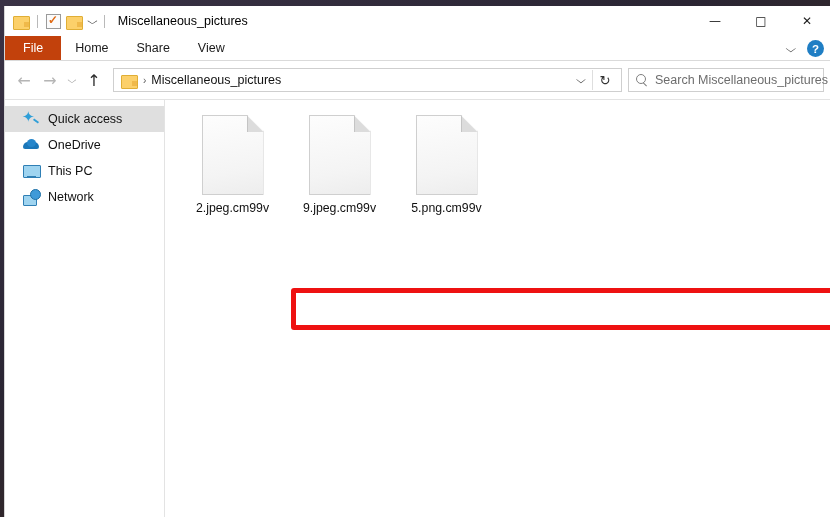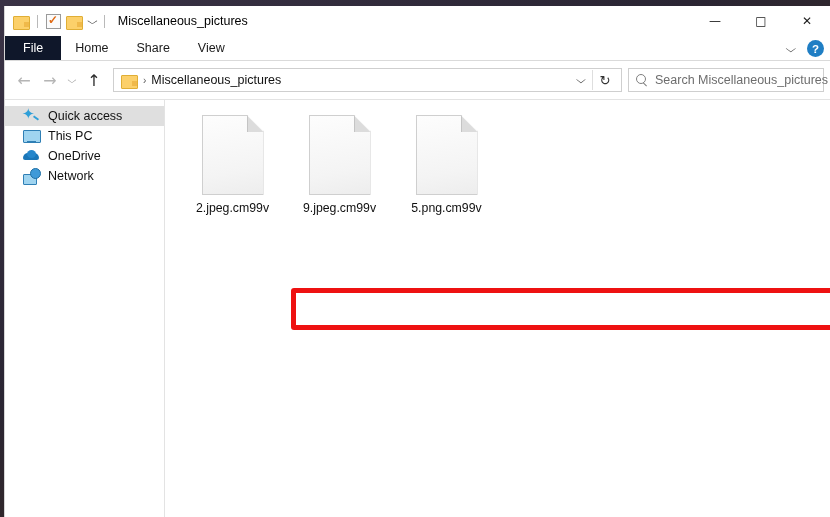--- a/index.html
+++ b/index.html
@@ -70,21 +70,21 @@
   }
   
   .ribbon {
     height: 25px; flex: 0 0 25px; display: flex; align-items: stretch;
     background: #ffffff; border-bottom: 1px solid #dadada; position: relative;
   }
   .tab {
     display: flex; align-items: center; justify-content: center;
     font-size: 12.5px; color: #1b1b1b; padding: 0 14px; cursor: default;
   }
-  .tab.file { background: #0f172a; color: #fff; padding: 0 18px; }
+  .tab.file { background: #c2410c; color: #fff; padding: 0 18px; }
   .ribbon-right {
     position: absolute; right: 6px; top: 0; height: 25px;
     display: flex; align-items: center; gap: 12px;
   }
   .chev-down-small {
     font-size: 10px; color: #444; transform: scaleX(1.4);
   }
   .help-btn {
     width: 17px; height: 17px; border-radius: 50%;
     background: #1f7ec4; color: #fff; font-size: 11.5px; font-weight: bold;
@@ -143,21 +143,21 @@
   
   .body {
     flex: 1 1 auto; display: flex; min-height: 0; background: #fff;
     border-top: 1px solid #e3e3e3;
   }
   .sidebar {
     width: 160px; flex: 0 0 160px; background: #fff;
     border-right: 1px solid #e3e3e3; padding-top: 6px;
   }
   .nav-item {
-    height: 20px; display: flex; align-items: center; padding-left: 18px;
+    height: 26px; display: flex; align-items: center; padding-left: 18px;
     font-size: 12.5px; color: #111; gap: 8px;
   }
   .nav-item.selected { background: #dfdfdf; }
   .nav-ico { width: 17px; height: 17px; position: relative; flex: 0 0 17px; }
   
   .ico-pin::before {
     content: "\2726"; position: absolute; left: -1px; top: -3px;
     font-size: 15px; color: #2f9fd8; font-family: "DejaVu Sans", sans-serif;
   }
   .ico-pin::after {
@@ -290,26 +290,26 @@
     </div>
   </div>
 
   <div class="body">
     <div class="sidebar">
       <div class="nav-item selected">
         <span class="nav-ico ico-pin"></span>
         <span>Quick access</span>
       </div>
       <div class="nav-item">
+        <span class="nav-ico ico-cloud"></span>
+        <span>OneDrive</span>
+      </div>
+      <div class="nav-item">
         <span class="nav-ico ico-monitor"></span>
         <span>This PC</span>
-      </div>
-      <div class="nav-item">
-        <span class="nav-ico ico-cloud"></span>
-        <span>OneDrive</span>
       </div>
       <div class="nav-item">
         <span class="nav-ico ico-network"></span>
         <span>Network</span>
       </div>
     </div>
 
     <div class="content">
       <div class="grid">
         <div class="file-cell">

